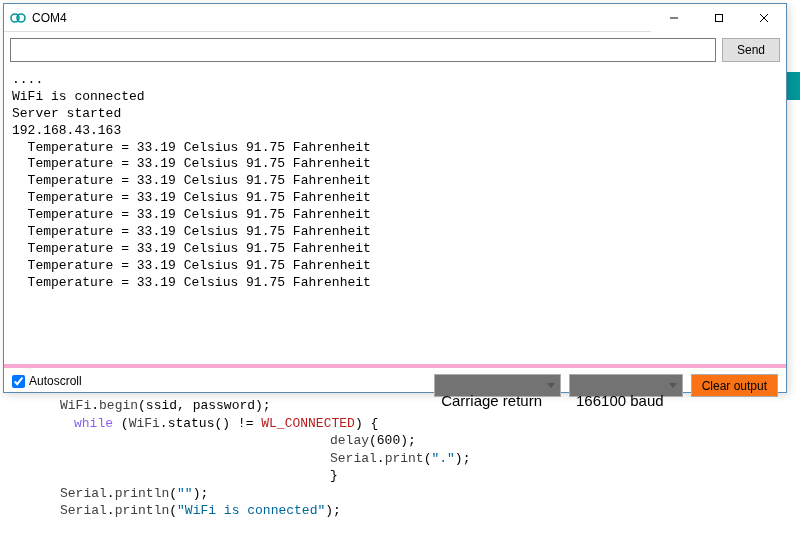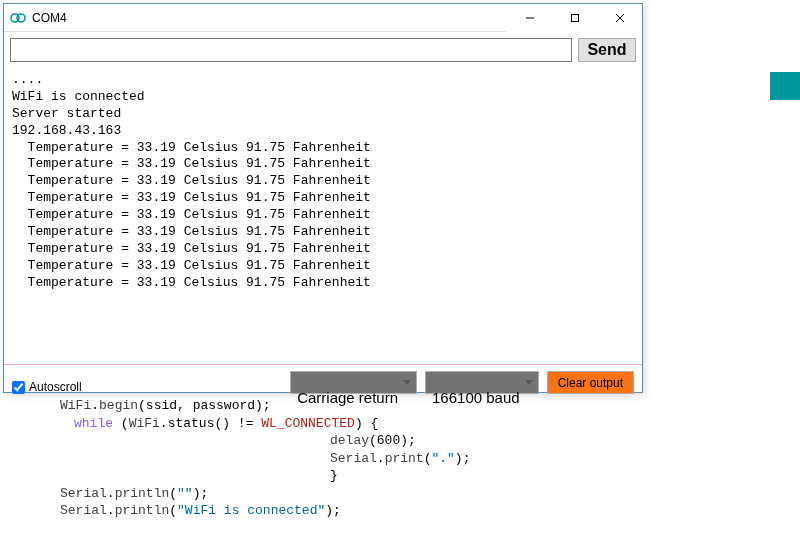--- a/index.html
+++ b/index.html
@@ -1,36 +1,36 @@
 <!DOCTYPE html>
 <html><head>
 <meta charset="utf-8">
 <style>
 * { box-sizing: border-box; margin: 0; padding: 0; }
 body { font-family: "Segoe UI", Tahoma, sans-serif; font-size: 12px; background: #fff; width: 800px; height: 538px; overflow: hidden; position: relative; }
 
 .teal-strip { position: absolute; top: 72px; right: 0; width: 30px; height: 28px; background: #00979d; z-index: 0; }
 
-.serial-window { position: absolute; top: 3px; left: 3px; width: 640px; height: 390px; border: 1px solid #5a8ab0; background: #fff; z-index: 2; box-shadow: 2px 2px 8px rgba(0,0,0,0.15); }
+.serial-window { position: absolute; top: 3px; left: 3px; width: 784px; height: 390px; border: 1px solid #5a8ab0; background: #fff; z-index: 2; box-shadow: 2px 2px 8px rgba(0,0,0,0.15); }
 
 .titlebar { height: 28px; background: #fff; border-bottom: 1px solid #e0e0e0; display: flex; align-items: center; padding-left: 6px; }
 .titlebar-icon { width: 16px; height: 16px; margin-right: 6px; display: flex; align-items: center; justify-content: center; }
 .titlebar-icon svg { width: 16px; height: 16px; }
 .titlebar-title { flex: 1; font-size: 12px; color: #000; }
 .titlebar-buttons { display: flex; height: 100%; }
 .titlebar-btn { width: 45px; height: 28px; display: flex; align-items: center; justify-content: center; background: #fff; color: #000; }
 .titlebar-btn svg { width: 10px; height: 10px; }
 
 .input-row { display: flex; padding: 6px; gap: 6px; }
 .serial-input { flex: 1; height: 24px; border: 1px solid #7a7a7a; padding: 2px 4px; font-size: 12px; }
-.send-btn { width: 58px; height: 24px; background: #e1e1e1; border: 1px solid #adadad; font-size: 16px; font-weight: bold; }
+.send-btn { width: 58px; height: 24px; background: #e1e1e1; border: 1px solid #adadad; font-size: 12px; }
 
 .output-area { height: 296px; padding: 4px 8px; font-family: "Consolas", "Courier New", monospace; font-size: 13px; line-height: 1.3; color: #000; white-space: pre; overflow: auto; }
 
-.bottom-bar { display: flex; align-items: flex-end; padding: 6px 8px; border-top: 1px solid #f9a8d4; gap: 8px; }
+.bottom-bar { display: flex; align-items: flex-start; padding: 6px 8px; border-top: 4px solid #f9a8d4; gap: 8px; }
 .autoscroll-wrap { display: flex; align-items: center; gap: 4px; flex: 1; font-size: 12px; }
 .autoscroll-cb { width: 13px; height: 13px; }
 .dropdown { height: 23px; background: #737373; border: 1px solid #adadad; padding: 17px 18px 2px 6px; font-size: 15px; position: relative; }
 .dropdown::after { content: ""; position: absolute; right: 5px; top: 8px; border-left: 4px solid transparent; border-right: 4px solid transparent; border-top: 5px solid #555; }
 .clear-btn { height: 23px; background: #f97316; border: 1px solid #adadad; font-size: 12px; padding: 0 10px; }
 
 .code-bg { position: absolute; top: 395px; left: 0; right: 0; bottom: 0; background: #fff; z-index: 1; padding: 2px 0 0 60px; font-family: "Consolas", "Courier New", monospace; font-size: 13px; line-height: 1.35; }
 .code-bg .ln { white-space: pre; }
 .kw-orange { color: #404040; }
 .kw-blue { color: #b91c1c; }

